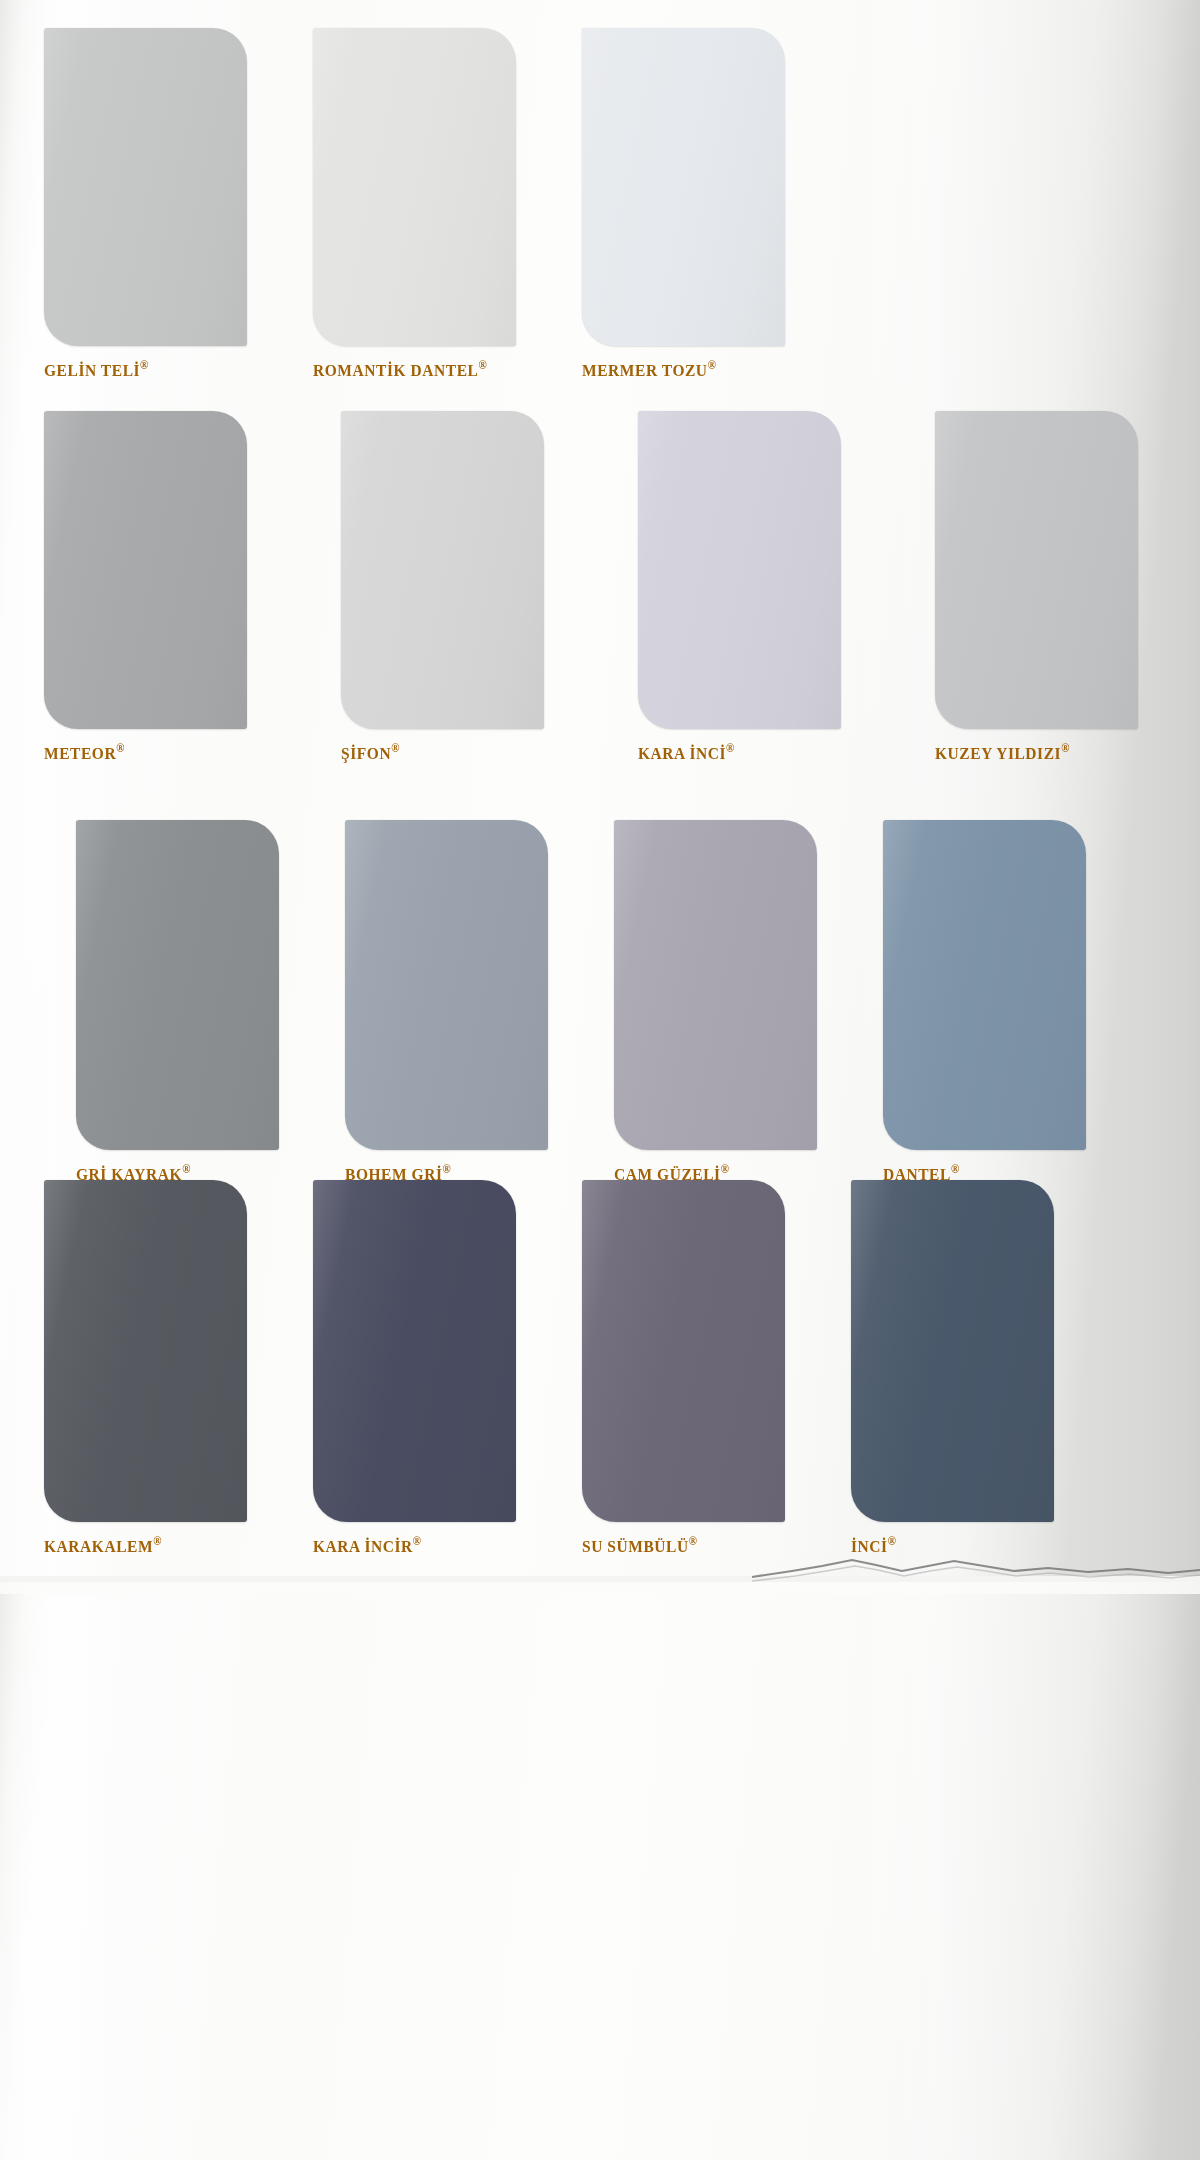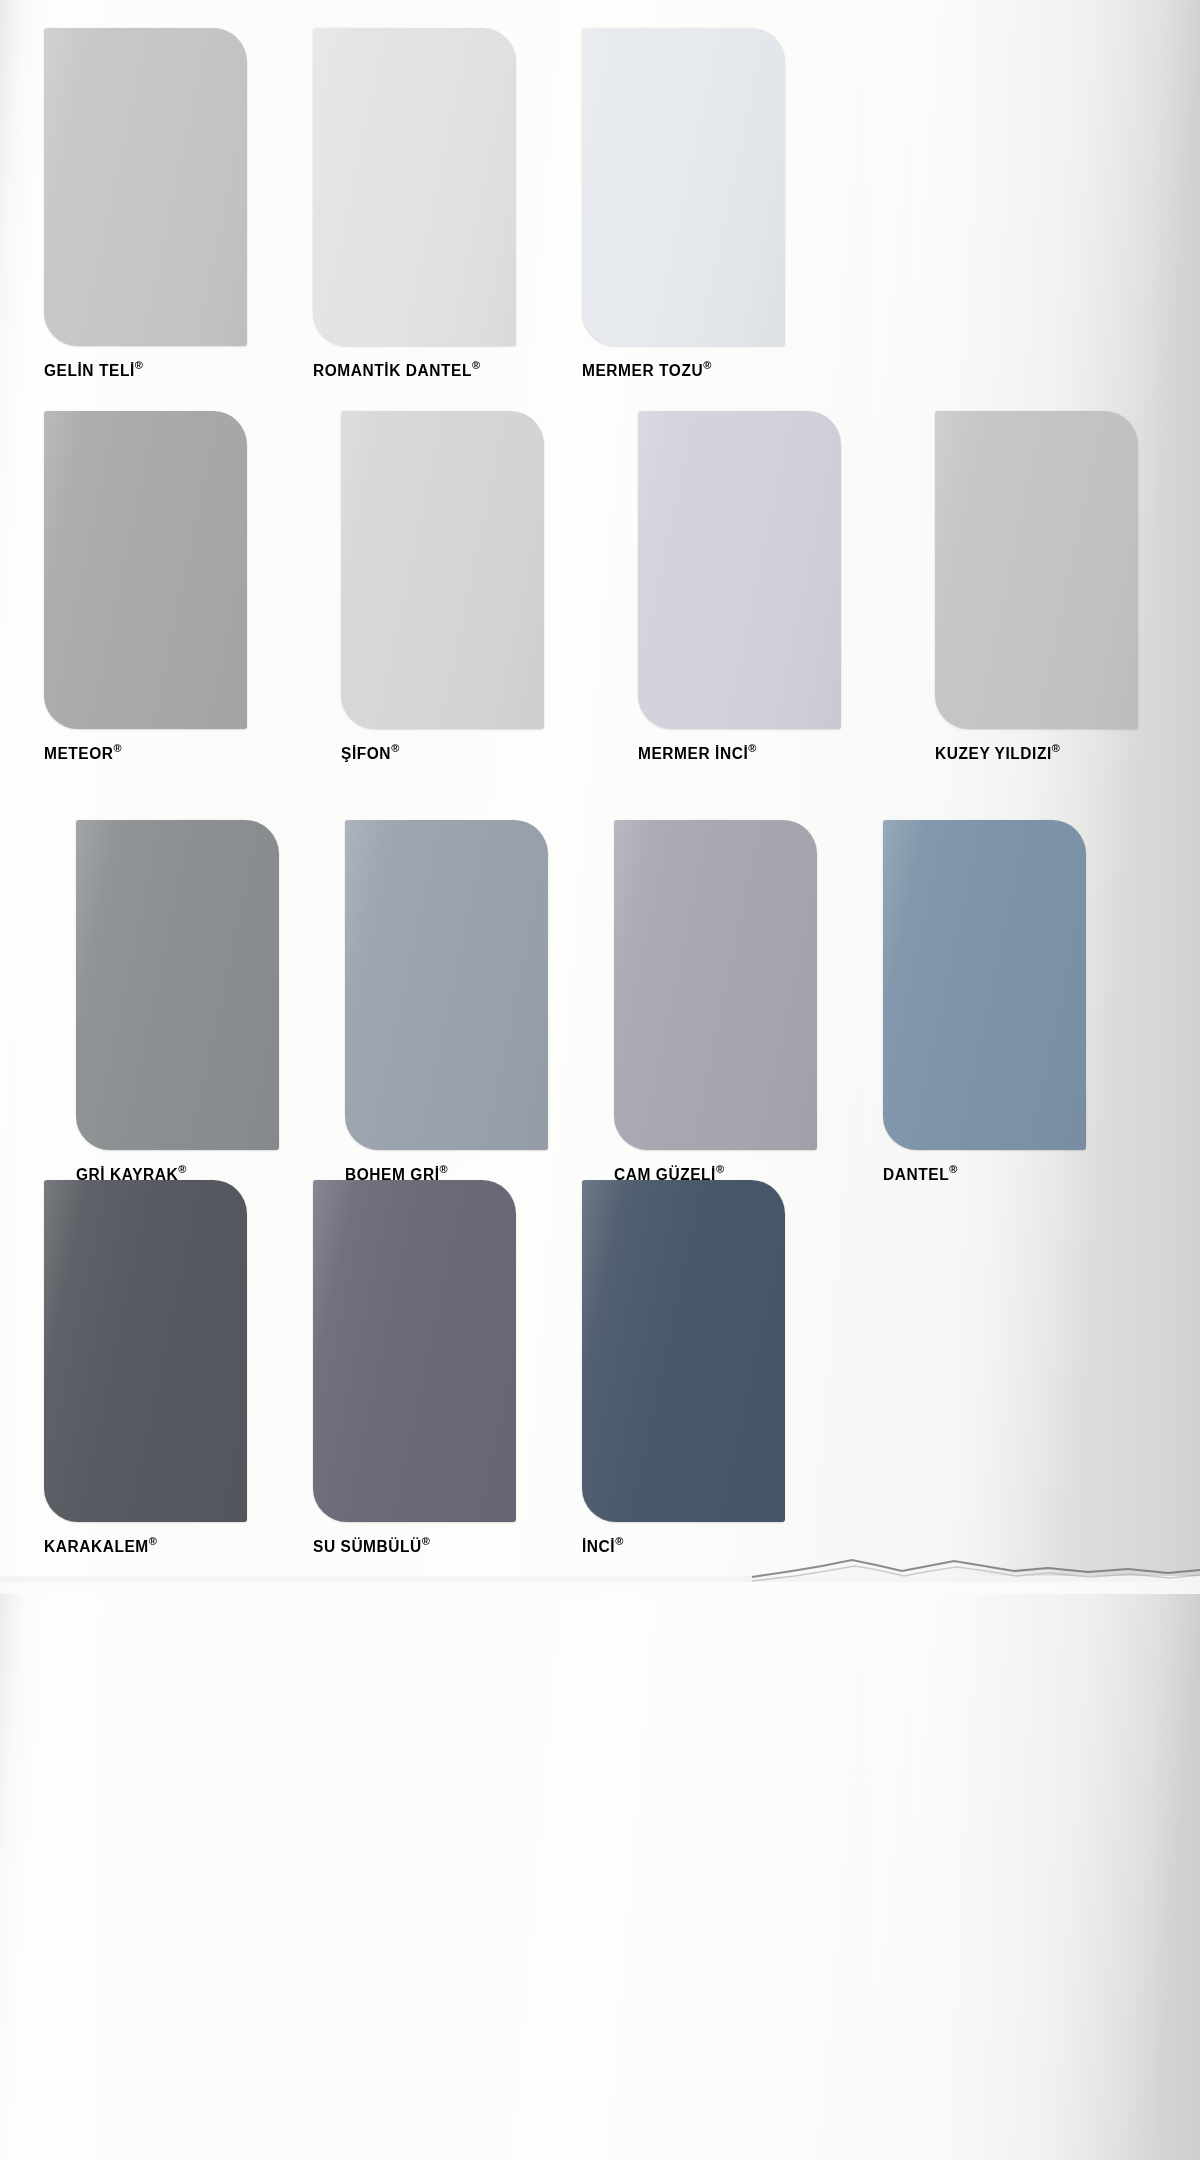--- a/index.html
+++ b/index.html
@@ -125,23 +125,23 @@
         rgba(255,255,255,0.00) 46%,
         rgba(0,0,0,0.018) 82%,
         rgba(0,0,0,0.045) 100%);
   }
 
   .label {
     margin-top: 13px;
     font-size: 15.5px;
     font-weight: 700;
     letter-spacing: 0.55px;
-    color: #000000;
+    color: #a16207;
     white-space: nowrap;
-    font-family: Liberation Sans, sans-serif;
+    font-family: Liberation Serif, serif;
     transform: scaleY(1.04);
     transform-origin: left top;
   }
 
   .label .reg {
     font-size: 11px;
     vertical-align: super;
     letter-spacing: 0;
   }
 
@@ -210,21 +210,21 @@
       <div class="label"><span>METEOR</span><span class="reg">®</span></div>
     </div>
 
     <div class="cell">
       <div class="chip" style="background-color: rgb(214, 214, 214);"></div>
       <div class="label"><span>ŞİFON</span><span class="reg">®</span></div>
     </div>
 
     <div class="cell">
       <div class="chip" style="background-color: rgb(210, 209, 220);"></div>
-      <div class="label"><span>MERMER İNCİ</span><span class="reg">®</span></div>
+      <div class="label"><span>KARA İNCİ</span><span class="reg">®</span></div>
     </div>
 
     <div class="cell">
       <div class="chip" style="background-color: rgb(195, 196, 197);"></div>
       <div class="label"><span>KUZEY YILDIZI</span><span class="reg">®</span></div>
     </div>
 
   </div>
 
   <div class="row row-3">
@@ -251,20 +251,24 @@
 
   </div>
 
   <div class="row row-4">
 
     <div class="cell">
       <div class="chip" style="background-color: rgb(86, 90, 96);"></div>
       <div class="label"><span>KARAKALEM</span><span class="reg">®</span></div>
     </div>
 
+    <div class="cell">
+      <div class="chip" style="background-color: rgb(74, 76, 97);"></div>
+      <div class="label"><span>KARA İNCİR</span><span class="reg">®</span></div>
+    </div>
 
     <div class="cell">
       <div class="chip" style="background-color: rgb(109, 104, 120);"></div>
       <div class="label"><span>SU SÜMBÜLÜ</span><span class="reg">®</span></div>
     </div>
 
     <div class="cell">
       <div class="chip" style="background-color: rgb(73, 88, 106);"></div>
       <div class="label"><span>İNCİ</span><span class="reg">®</span></div>
     </div>

